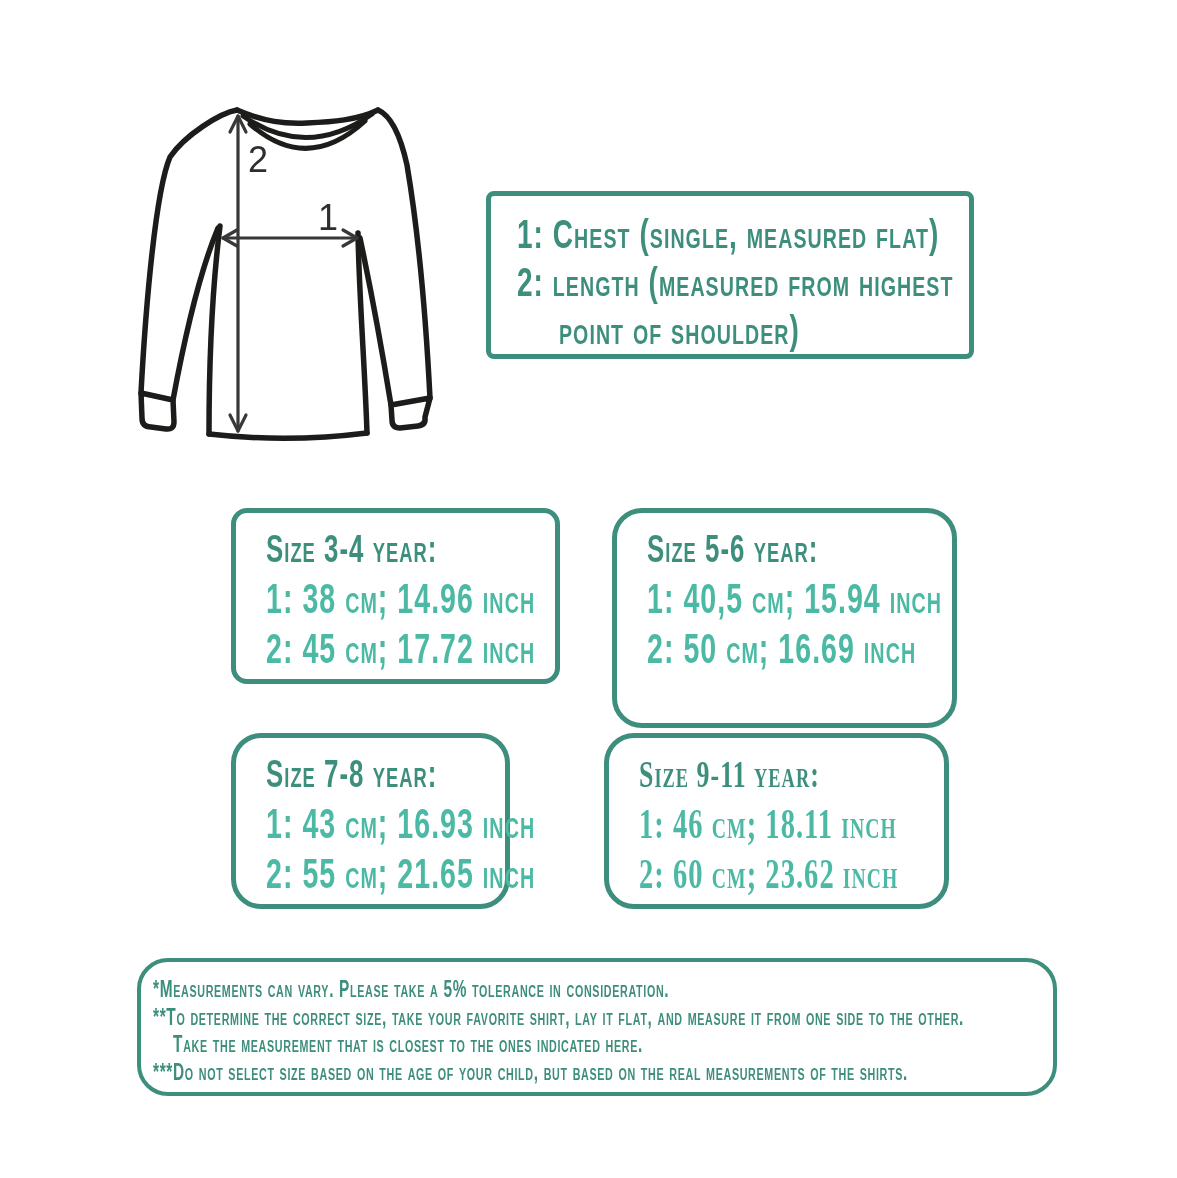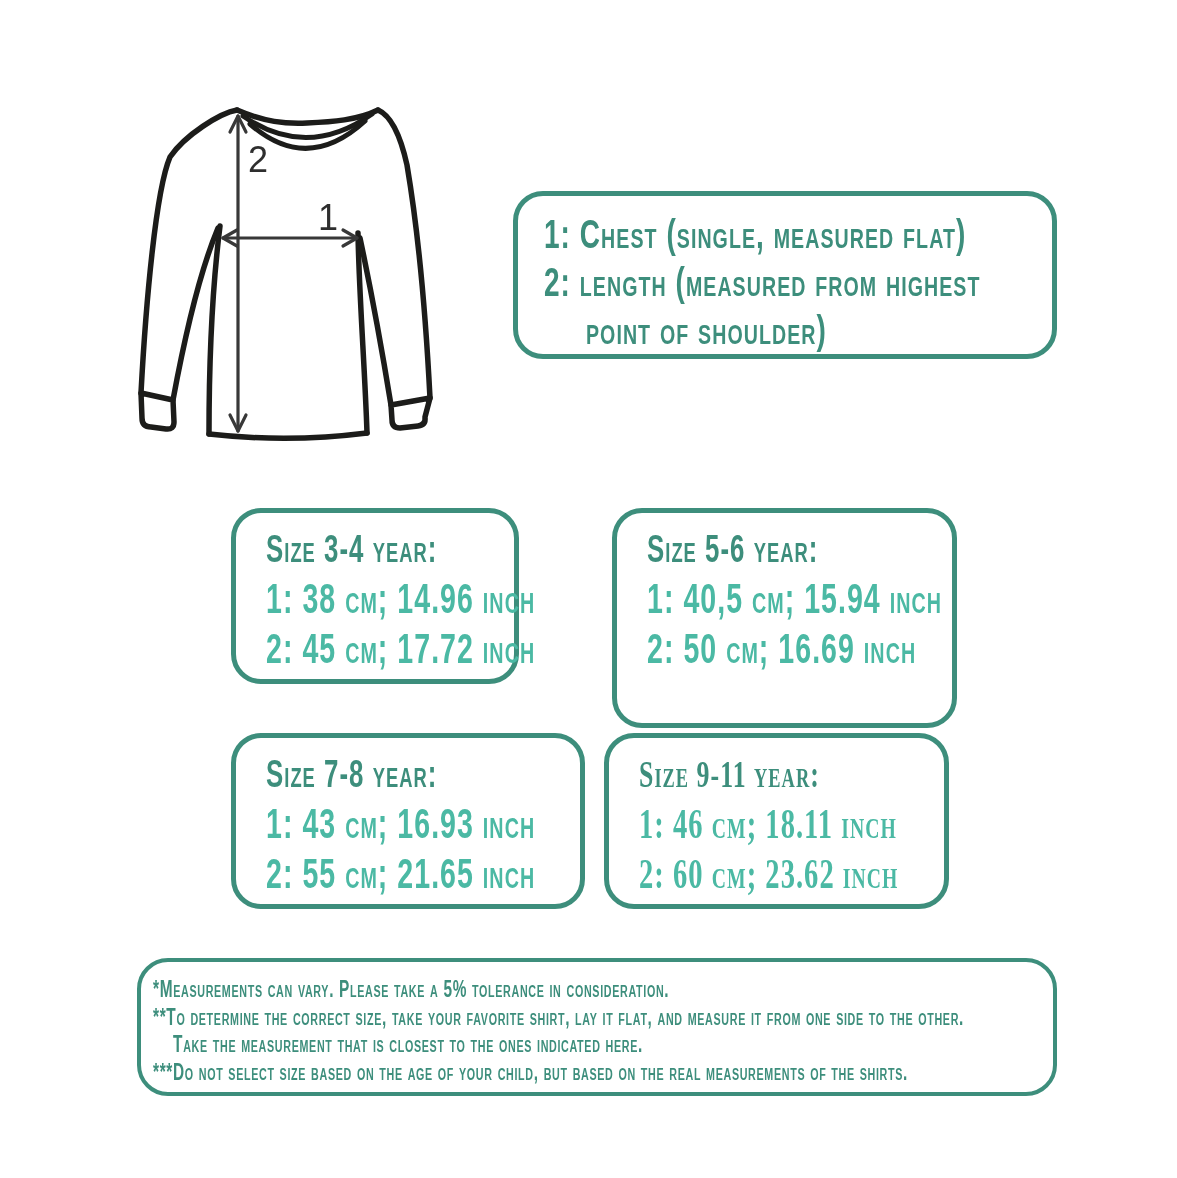--- a/index.html
+++ b/index.html
@@ -48,24 +48,24 @@
   }
   .footnote-text{
     left:12px;top:14px;
     width:1340px;
     transform:scaleX(0.67);
     font-size:23px;line-height:27.5px;
     color:#3D8E7C;
     letter-spacing:1px;
   }
   .footnote-indent{padding-left:30px;}
-  #legend-box{left:513px;top:191px;width:544px;height:168px;}
-  #size-box-0{left:231px;top:508px;width:288px;height:176px;}
+  #legend-box{left:486px;top:191px;width:488px;height:168px;border-radius:8px;}
+  #size-box-0{left:231px;top:508px;width:329px;height:176px;border-radius:16px;}
   #size-box-1{left:612px;top:508px;width:345px;height:220px;}
-  #size-box-2{left:231px;top:733px;width:354px;height:176px;}
+  #size-box-2{left:231px;top:733px;width:279px;height:176px;}
   #size-box-3{left:604px;top:733px;width:345px;height:176px;font-family:Liberation Serif, serif;}
   #footnotes-box{left:137px;top:958px;width:920px;height:138px;border-width:4px;border-radius:31px;}
   #shirt{position:absolute;left:70px;top:80px;width:380px;height:380px;}
 </style>
 </head>
 <body>
 
 <svg id="shirt" viewBox="0 0 380 380" xmlns="http://www.w3.org/2000/svg">
   <g fill="none" stroke="#1C1C1A" stroke-width="5.5" stroke-linecap="round" stroke-linejoin="round">
 

